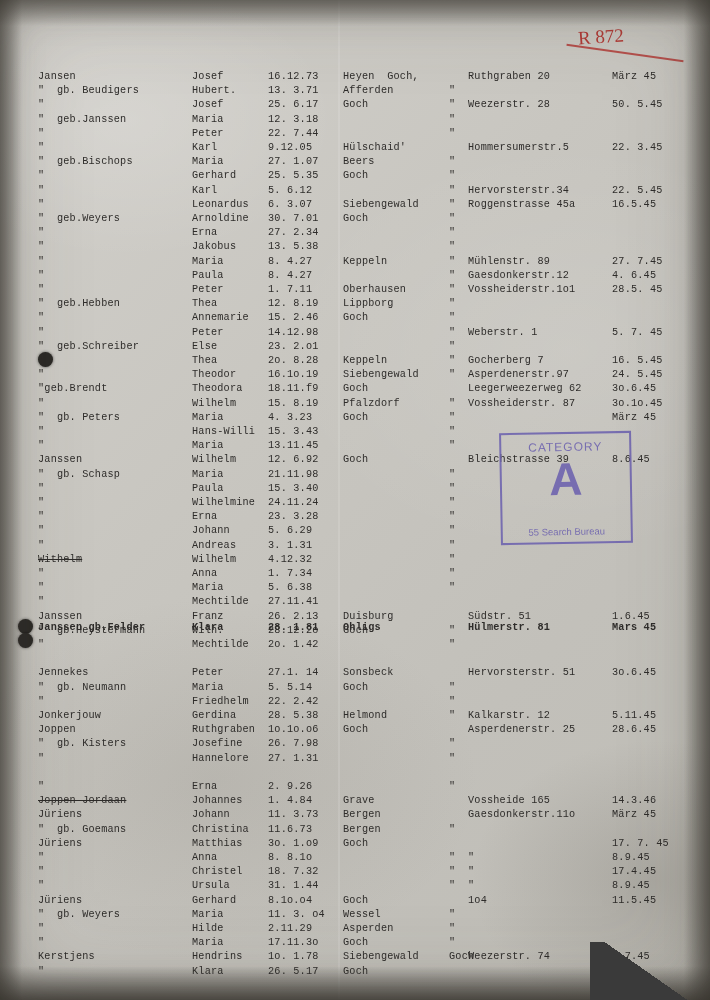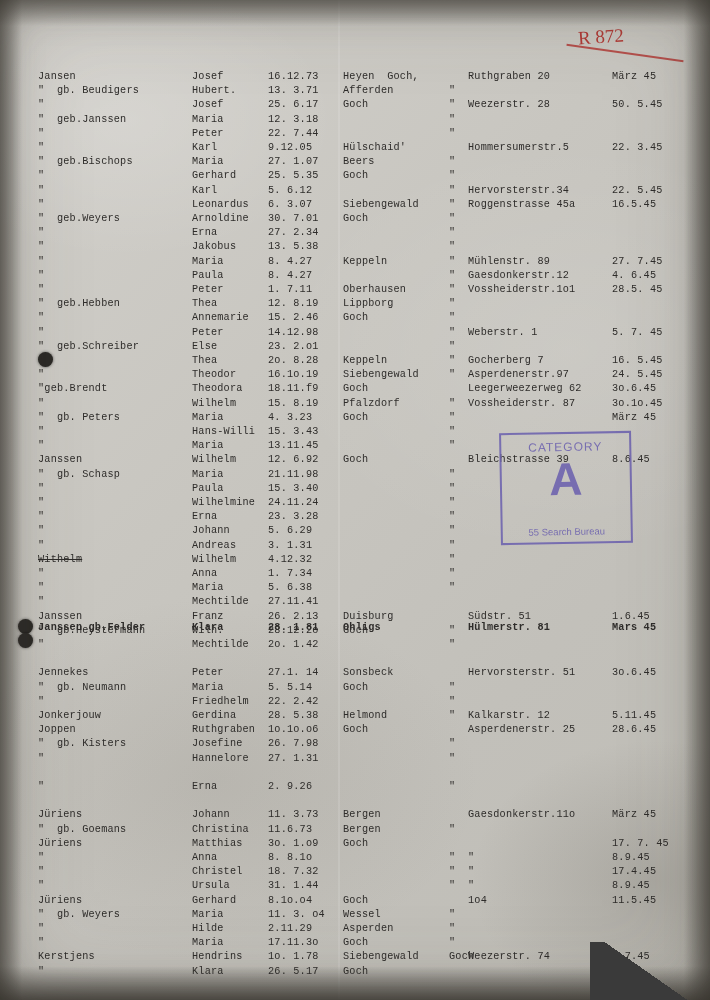--- a/index.html
+++ b/index.html
@@ -155,20 +155,21 @@
       <div class="row" style="top: 620px; left: 0px; width: 710px;"><span class="c-surname">"</span><span class="c-first">Mechtilde</span><span class="c-date">2o. 1.42</span><span class="c-nat">"</span></div>
       <div class="row" style="top: 603px; left: 0px; width: 626px; font-weight: bold;"><span class="c-surname">Janssen gb.Felder</span><span class="c-first">Klara</span><span class="c-date">28. 1.81</span><span class="c-place">Ohligs</span><span class="c-addr">Hülmerstr. 81</span><span class="c-last">Mars 45</span></div>
       <div class="row" style="top: 648.4px; left: 0px; width: 710px;"><span class="c-surname">Jennekes</span><span class="c-first">Peter</span><span class="c-date">27.1. 14</span><span class="c-place">Sonsbeck</span><span class="c-addr">Hervorsterstr. 51</span><span class="c-last">3o.6.45</span></div>
       <div class="row" style="top: 662.6px; left: 0px; width: 710px;"><span class="c-surname">"  gb. Neumann</span><span class="c-first">Maria</span><span class="c-date">5. 5.14</span><span class="c-place">Goch</span><span class="c-nat">"</span></div>
       <div class="row" style="top: 676.8px; left: 0px; width: 710px;"><span class="c-surname">"</span><span class="c-first">Friedhelm</span><span class="c-date">22. 2.42</span><span class="c-nat">"</span></div>
       <div class="row" style="top: 691px; left: 0px; width: 592px;"><span class="c-surname">Jonkerjouw</span><span class="c-first">Gerdina</span><span class="c-date">28. 5.38</span><span class="c-place">Helmond</span><span class="c-nat">"</span><span class="c-addr">Kalkarstr. 12</span><span class="c-last">5.11.45</span></div>
       <div class="row" style="top: 705.2px; left: 0px; width: 710px;"><span class="c-surname">Joppen</span><span class="c-first">Ruthgraben</span><span class="c-date">1o.1o.o6</span><span class="c-place">Goch</span><span class="c-addr">Asperdenerstr. 25</span><span class="c-last">28.6.45</span></div>
       <div class="row" style="top: 719.4px; left: 0px; width: 710px;"><span class="c-surname">"  gb. Kisters</span><span class="c-first">Josefine</span><span class="c-date">26. 7.98</span><span class="c-nat">"</span></div>
       <div class="row" style="top: 733.6px; left: 0px; width: 710px;"><span class="c-surname">"</span><span class="c-first">Hannelore</span><span class="c-date">27. 1.31</span><span class="c-nat">"</span></div>
       <div class="row" style="top: 762px; left: 0px; width: 710px;"><span class="c-surname">"</span><span class="c-first">Erna</span><span class="c-date">2. 9.26</span><span class="c-nat">"</span></div>
+      <div class="row" style="top: 776.2px; left: 0px; width: 710px;"><span class="c-surname strike">Joppen Jordaan</span><span class="c-first">Johannes</span><span class="c-date">1. 4.84</span><span class="c-place">Grave</span><span class="c-addr">Vossheide 165</span><span class="c-last">14.3.46</span></div>
       <div class="row" style="top: 790.4px; left: 0px; width: 710px;"><span class="c-surname">Jüriens</span><span class="c-first">Johann</span><span class="c-date">11. 3.73</span><span class="c-place">Bergen</span><span class="c-addr">Gaesdonkerstr.11o</span><span class="c-last">März 45</span></div>
       <div class="row" style="top: 804.6px; left: 0px; width: 710px;"><span class="c-surname">"  gb. Goemans</span><span class="c-first">Christina</span><span class="c-date">11.6.73</span><span class="c-place">Bergen</span><span class="c-nat">"</span></div>
       <div class="row" style="top: 818.8px; left: 0px; width: 710px;"><span class="c-surname">Jüriens</span><span class="c-first">Matthias</span><span class="c-date">3o. 1.o9</span><span class="c-place">Goch</span><span class="c-last">17. 7. 45</span></div>
       <div class="row" style="top: 833px; left: 0px; width: 710px;"><span class="c-surname">"</span><span class="c-first">Anna</span><span class="c-date">8. 8.1o</span><span class="c-nat">"</span><span class="c-addr">"</span><span class="c-last">8.9.45</span></div>
       <div class="row" style="top: 847.2px; left: 0px; width: 710px;"><span class="c-surname">"</span><span class="c-first">Christel</span><span class="c-date">18. 7.32</span><span class="c-nat">"</span><span class="c-addr">"</span><span class="c-last">17.4.45</span></div>
       <div class="row" style="top: 861.4px; left: 0px; width: 710px;"><span class="c-surname">"</span><span class="c-first">Ursula</span><span class="c-date">31. 1.44</span><span class="c-nat">"</span><span class="c-addr">"</span><span class="c-last">8.9.45</span></div>
       <div class="row" style="top: 875.6px; left: 0px; width: 710px;"><span class="c-surname">Jüriens</span><span class="c-first">Gerhard</span><span class="c-date">8.1o.o4</span><span class="c-place">Goch</span><span class="c-addr">1o4</span><span class="c-last">11.5.45</span></div>
       <div class="row" style="top: 889.8px; left: 0px; width: 710px;"><span class="c-surname">"  gb. Weyers</span><span class="c-first">Maria</span><span class="c-date">11. 3. o4</span><span class="c-place">Wessel</span><span class="c-nat">"</span></div>
       <div class="row" style="top: 904px; left: 0px; width: 710px;"><span class="c-surname">"</span><span class="c-first">Hilde</span><span class="c-date">2.11.29</span><span class="c-place">Asperden</span><span class="c-nat">"</span></div>
       <div class="row" style="top: 918.2px; left: 0px; width: 710px;"><span class="c-surname">"</span><span class="c-first">Maria</span><span class="c-date">17.11.3o</span><span class="c-place">Goch</span><span class="c-nat">"</span></div>

